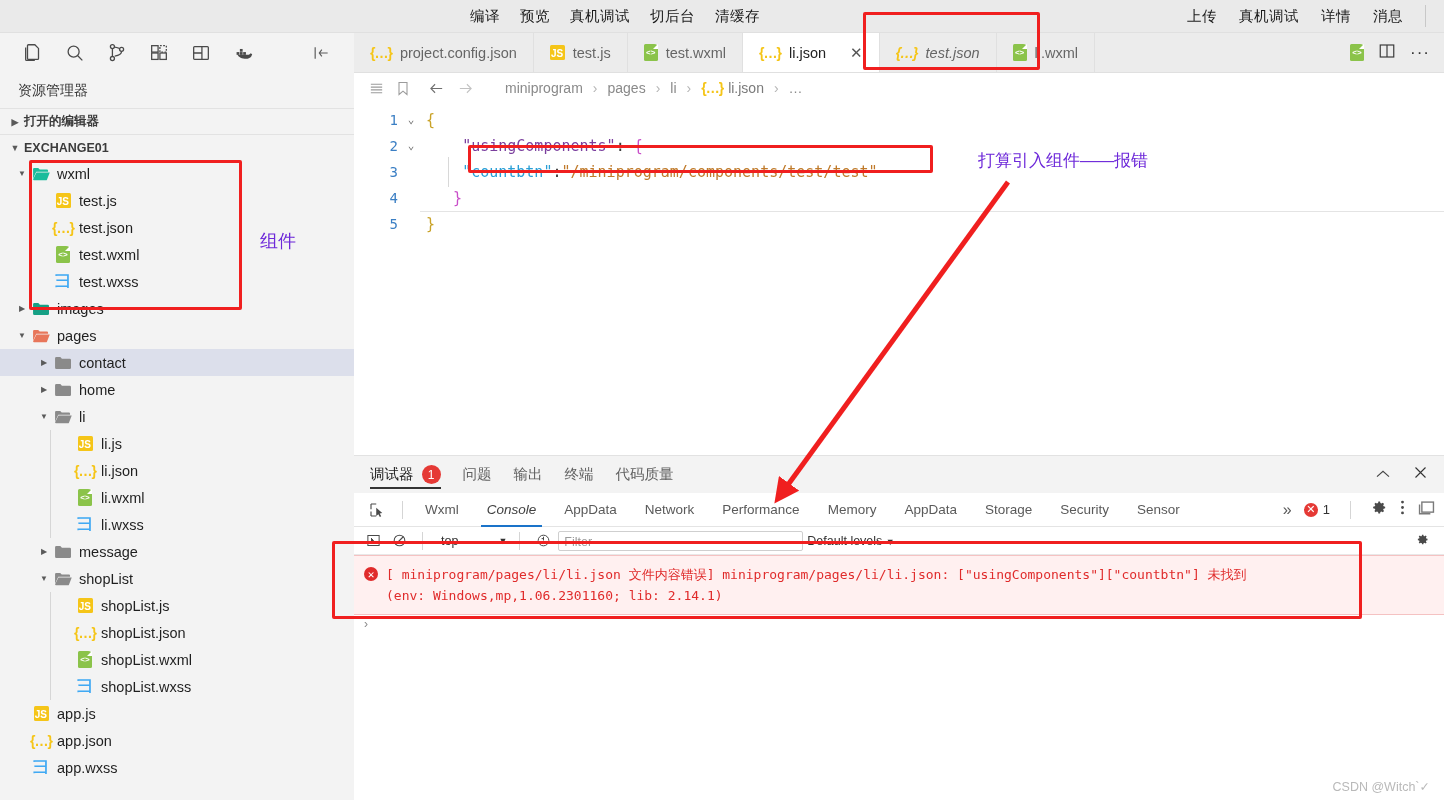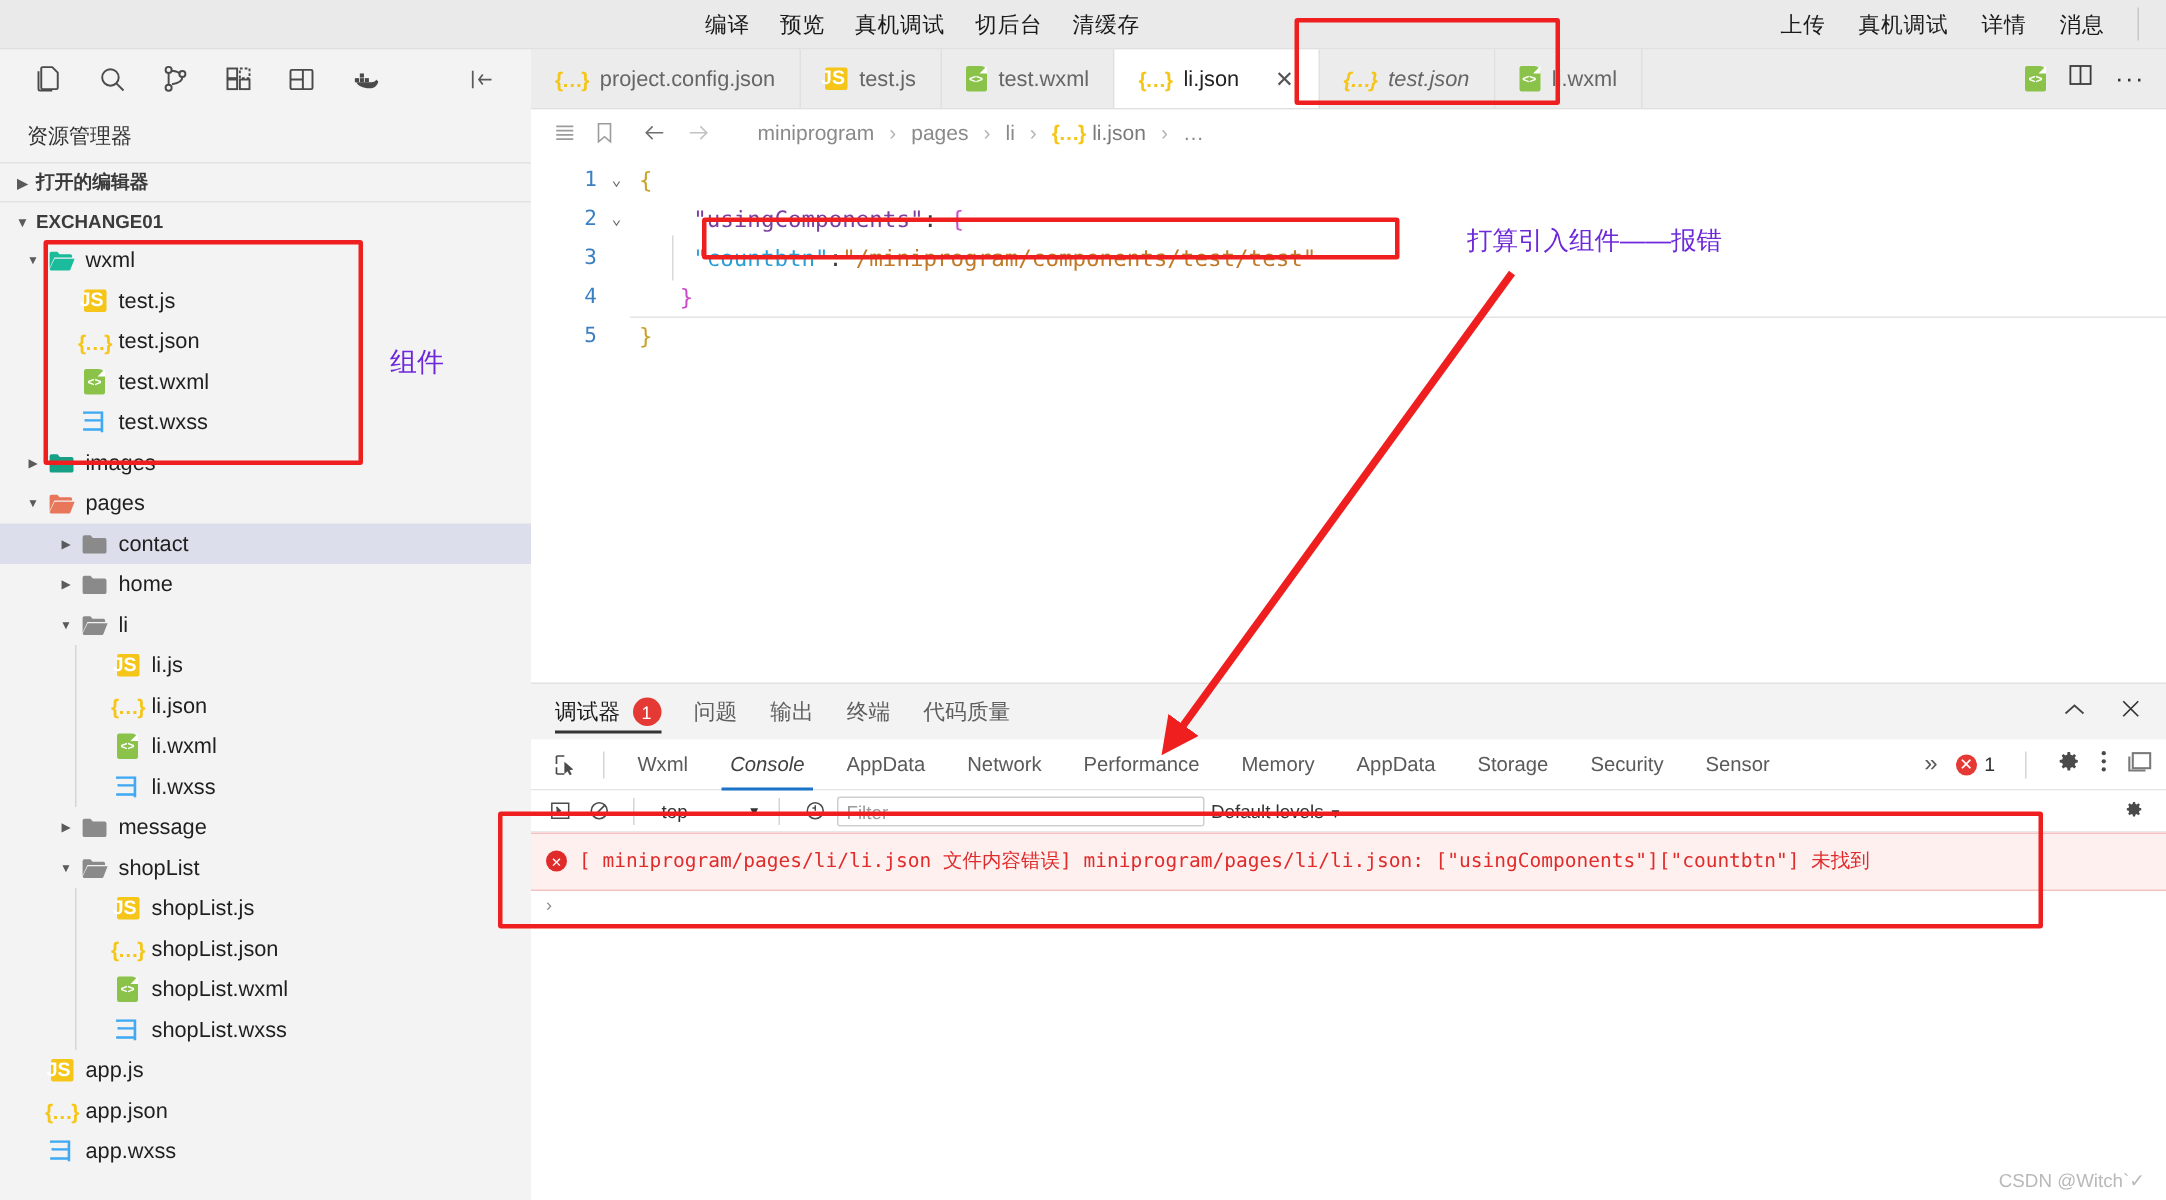--- a/index.html
+++ b/index.html
@@ -87,21 +87,21 @@
   }
   .row .label { font-size: 14.5px; color: #1f1f1f; }
   .guide {
     position: absolute; left: 38px; top: 0; width: 1px; height: 100%;
     background: #d6d6d6;
   }
 
   
   .ico-js {
     width: 15px; height: 15px; background: #f5c518; border-radius: 1.5px;
-    color: #fff; font-size: 13px; font-weight: bold;
+    color: #fff; font-size: 10px; font-weight: bold;
     display: flex; align-items: flex-end; justify-content: flex-end;
     padding: 0 1.5px 1px 0; font-family: "Liberation Sans", sans-serif;
   }
   .ico-json { color: #f5c518; font-size: 14px; font-weight: bold; letter-spacing: -1px; }
   .ico-wxml {
     width: 14px; height: 17px; background: #8bc34a; border-radius: 1.5px 4px 1.5px 1.5px;
     position: relative; display: flex; align-items: center; justify-content: center;
     color: #fff; font-size: 8px; font-weight: bold;
   }
   .ico-wxml::after {
@@ -797,20 +797,21 @@
           <path d="M20 13.1v-2.2l-2-.4a5.6 5.6 0 0 0-.6-1.5l1.2-1.7-1.6-1.6-1.7 1.2a5.6 5.6 0 0 0-1.5-.6l-.4-2h-2.2l-.4 2a5.6 5.6 0 0 0-1.5.6L7.6 5.7 6 7.3l1.2 1.7a5.6 5.6 0 0 0-.6 1.5l-2 .4v2.2l2 .4a5.6 5.6 0 0 0 .6 1.5L6 16.7l1.6 1.6 1.7-1.2a5.6 5.6 0 0 0 1.5.6l.4 2h2.2l.4-2a5.6 5.6 0 0 0 1.5-.6l1.7 1.2 1.6-1.6-1.2-1.7a5.6 5.6 0 0 0 .6-1.5z"></path>
         </svg>
       </span>
     </div>
 
     <div class="console-body">
       <div class="err-row">
         <span class="err-icon-circle">✕</span>
         <span style="display:block;">
           <span style="display:block;">[ miniprogram/pages/li/li.json 文件内容错误] miniprogram/pages/li/li.json: ["usingComponents"]["countbtn"] 未找到</span>
+          <span style="display:block;">(env: Windows,mp,1.06.2301160; lib: 2.14.1)</span>
         </span>
       </div>
       <div class="prompt-caret">›</div>
     </div>
   </div>
 
   <div class="anno-box" style="left:29px; top:160px; width:213px; height:150px;"></div>
 
   <div class="anno-box" style="left:863px; top:12px; width:177px; height:58px;"></div>
 

